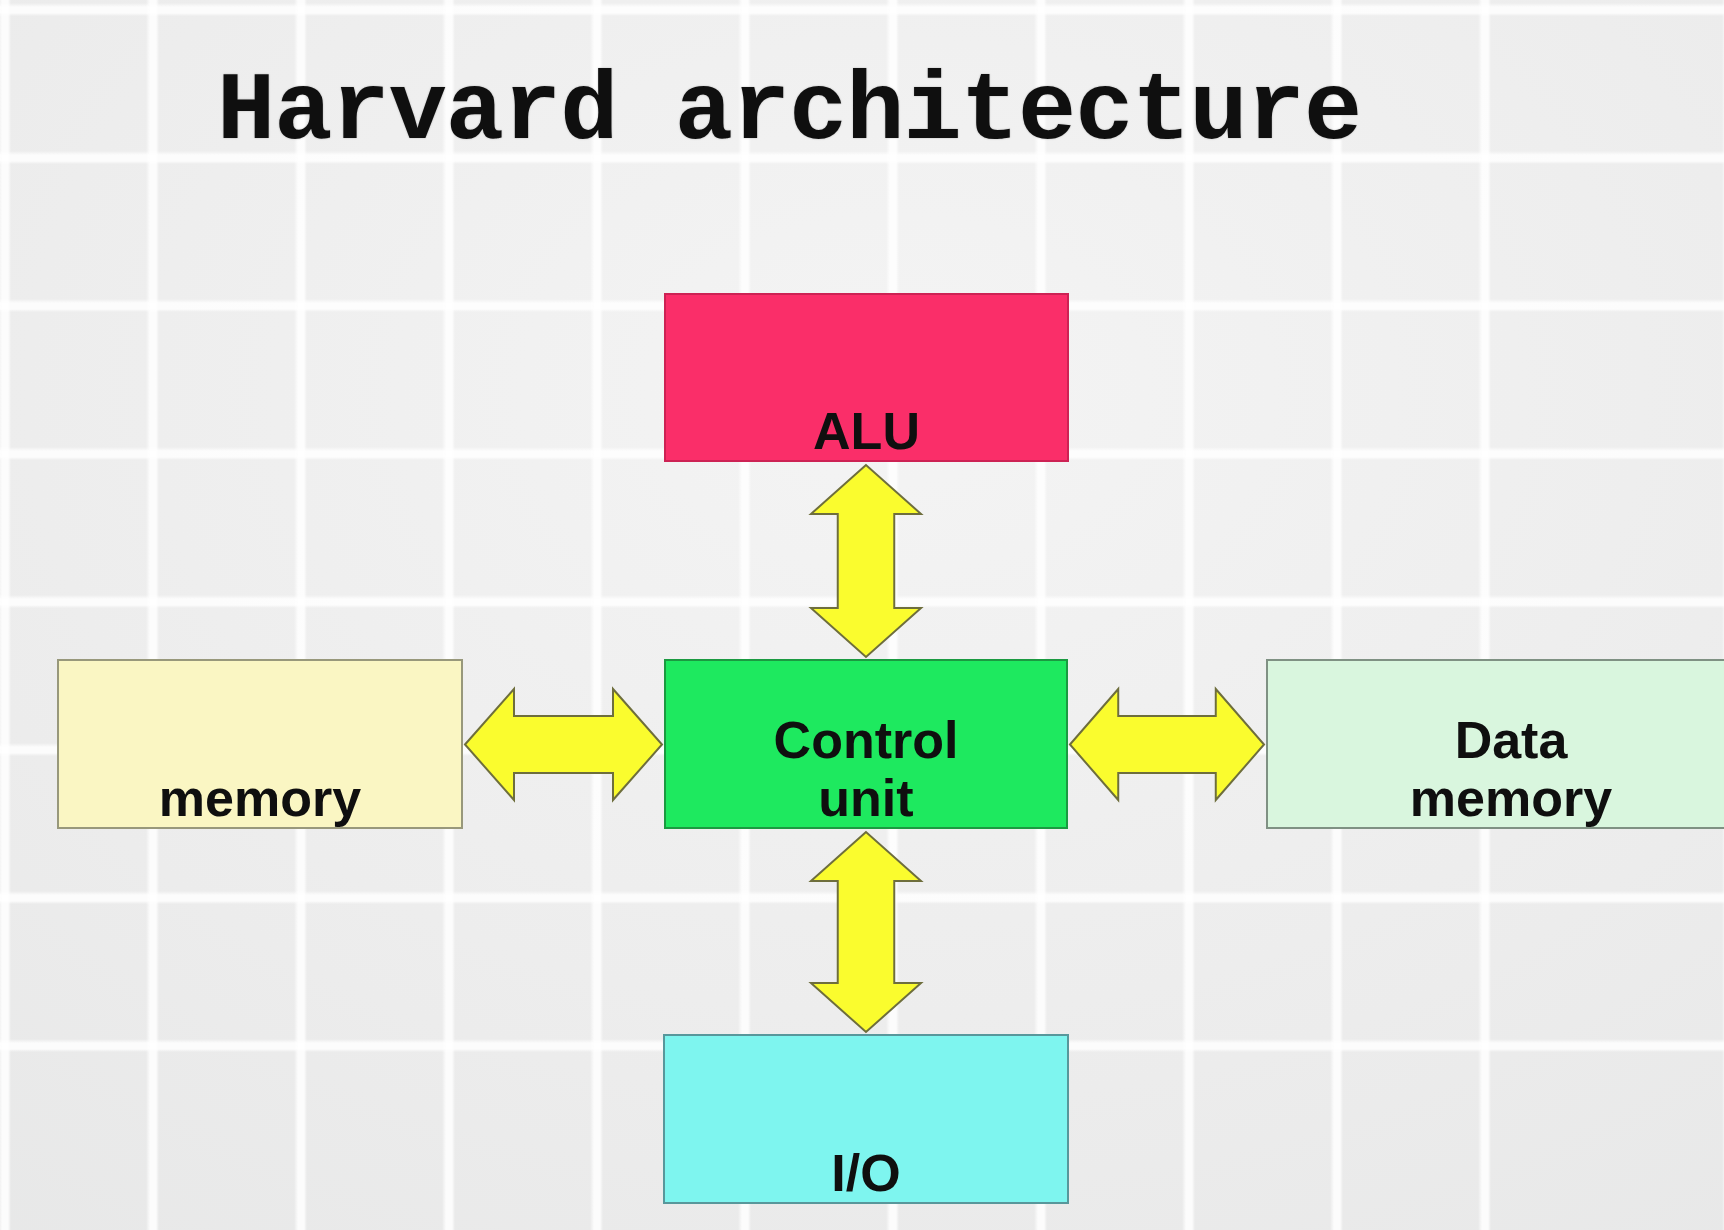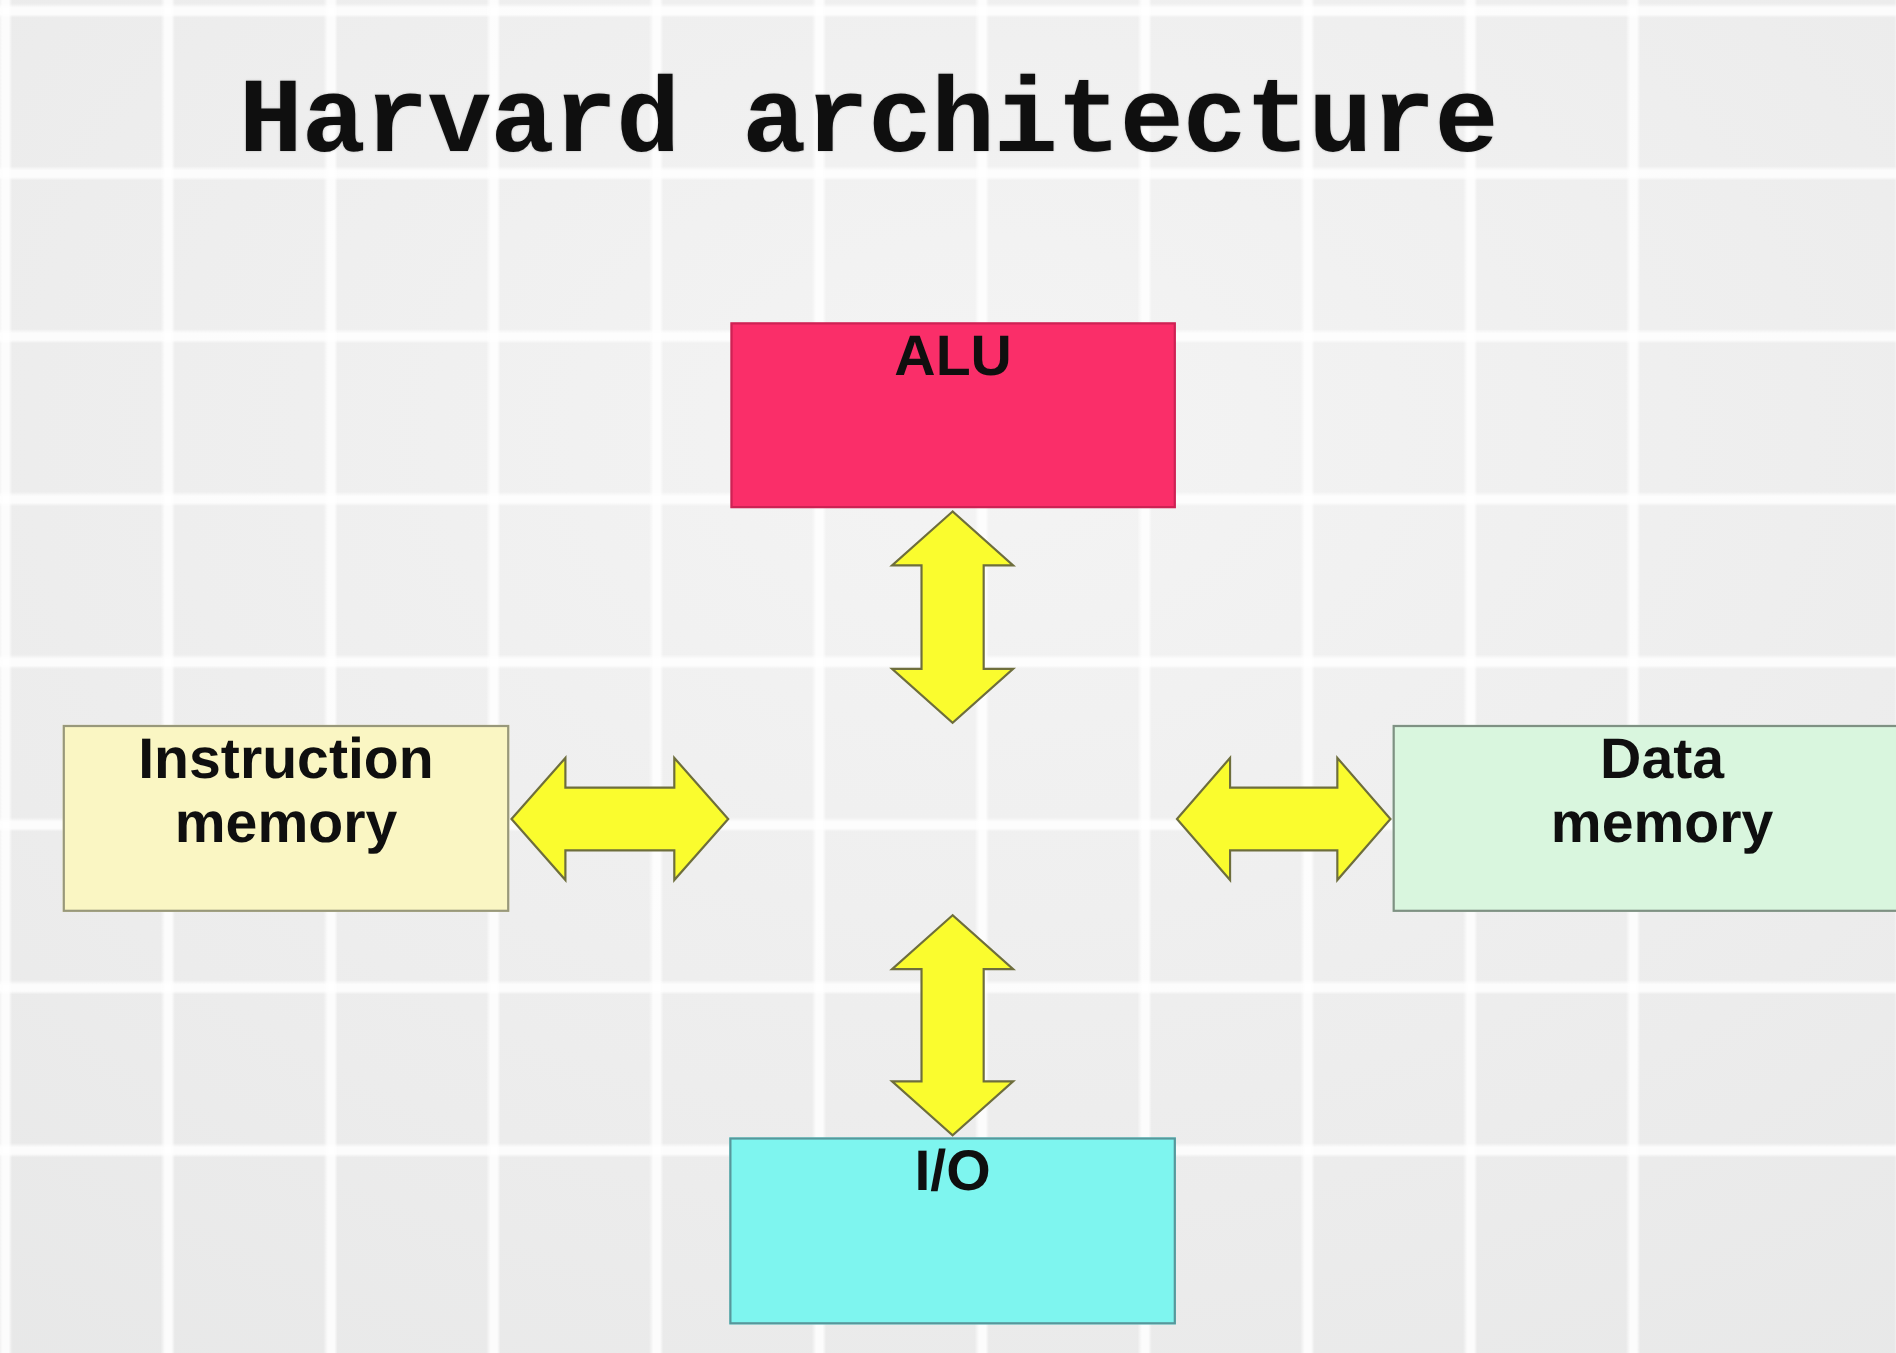--- a/index.html
+++ b/index.html
@@ -43,21 +43,21 @@
     letter-spacing:-1px;
     color:var(--text-color);
     text-shadow:0 0 2px rgba(0,0,0,.25);
     white-space:nowrap;
   }
   .node{
     position:absolute;
     display:flex;
     flex-direction:column;
     align-items:center;
-    justify-content:flex-start;
+    justify-content:flex-end;
     text-align:center;
     font-weight:700;
     font-size:52px;
     line-height:58px;
     color:var(--text-color);
     box-sizing:border-box;
   }
   .node .label{display:block;}
   #node-alu{left:664px; top:293px; width:405px; height:169px;
     background:var(--alu-fill); border:2px solid rgba(150,20,60,.45);}
@@ -85,23 +85,26 @@
 <body>
 
 <div id="canvas">
 
   <h1 class="title">Harvard architecture</h1>
 
   <div class="node" id="node-alu">
     <span class="label">ALU</span>
   </div>
 
+  <div class="node" id="node-control">
+    <span class="label">Control</span>
+    <span class="label">unit</span>
+  </div>
 
   <div class="node" id="node-instruction">
-    <span class="label">Instruction</span>
     <span class="label">memory</span>
   </div>
 
   <div class="node" id="node-data">
     <span class="label">Data</span>
     <span class="label">memory</span>
   </div>
 
   <div class="node" id="node-io">
     <span class="label">I/O</span>

